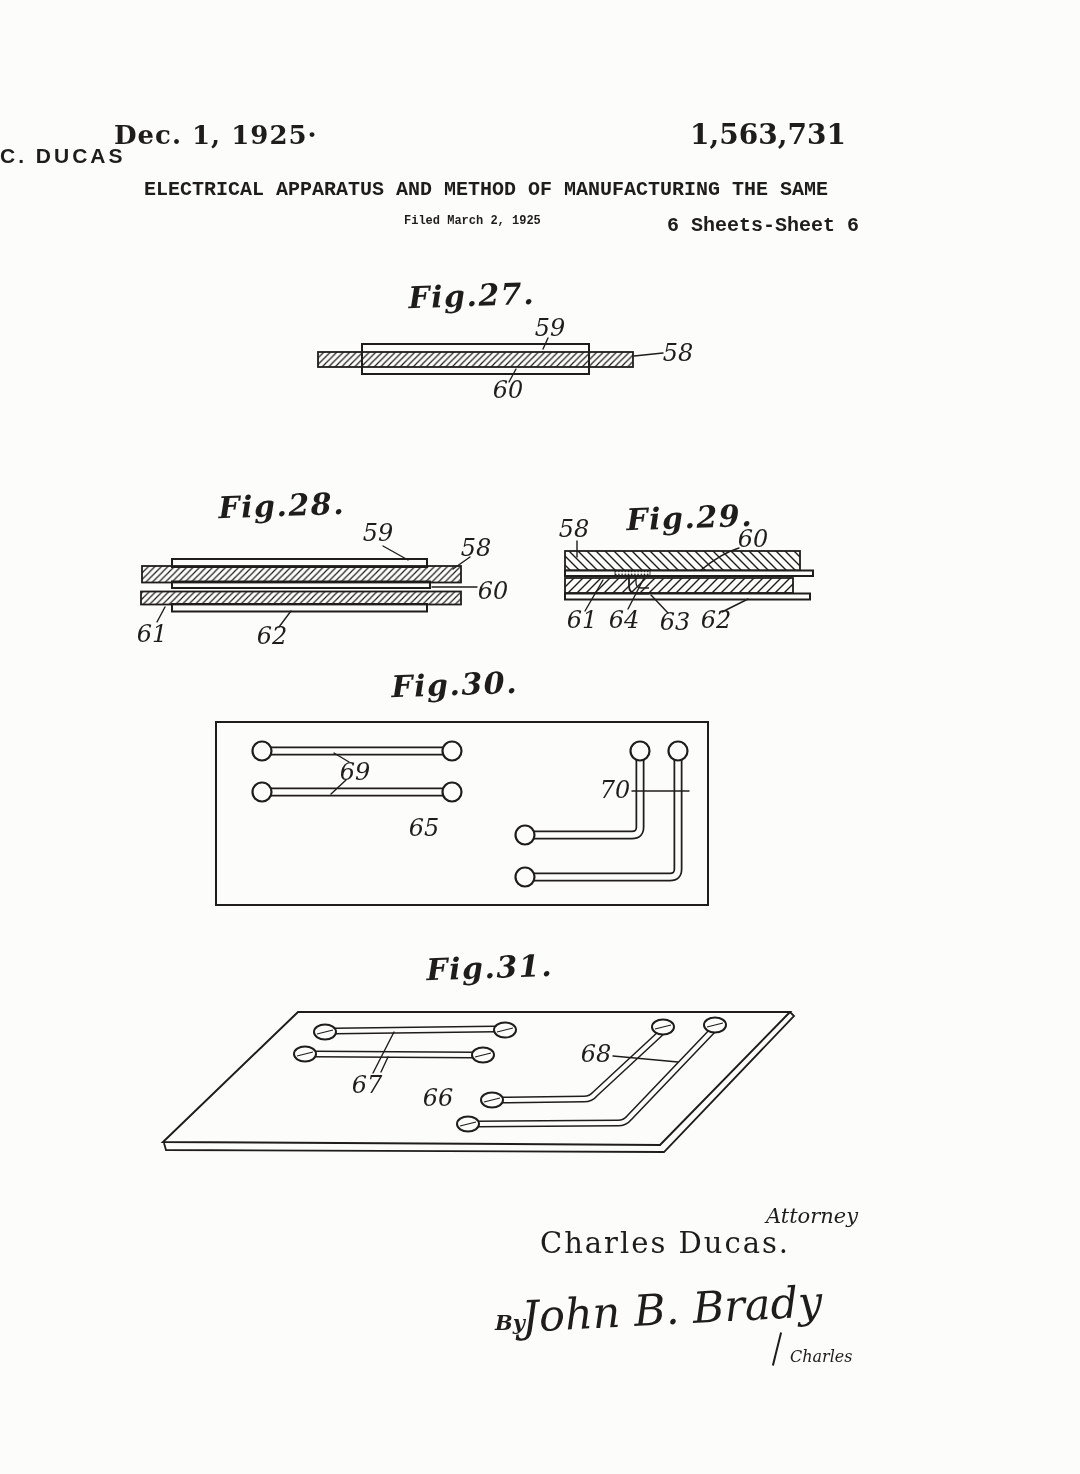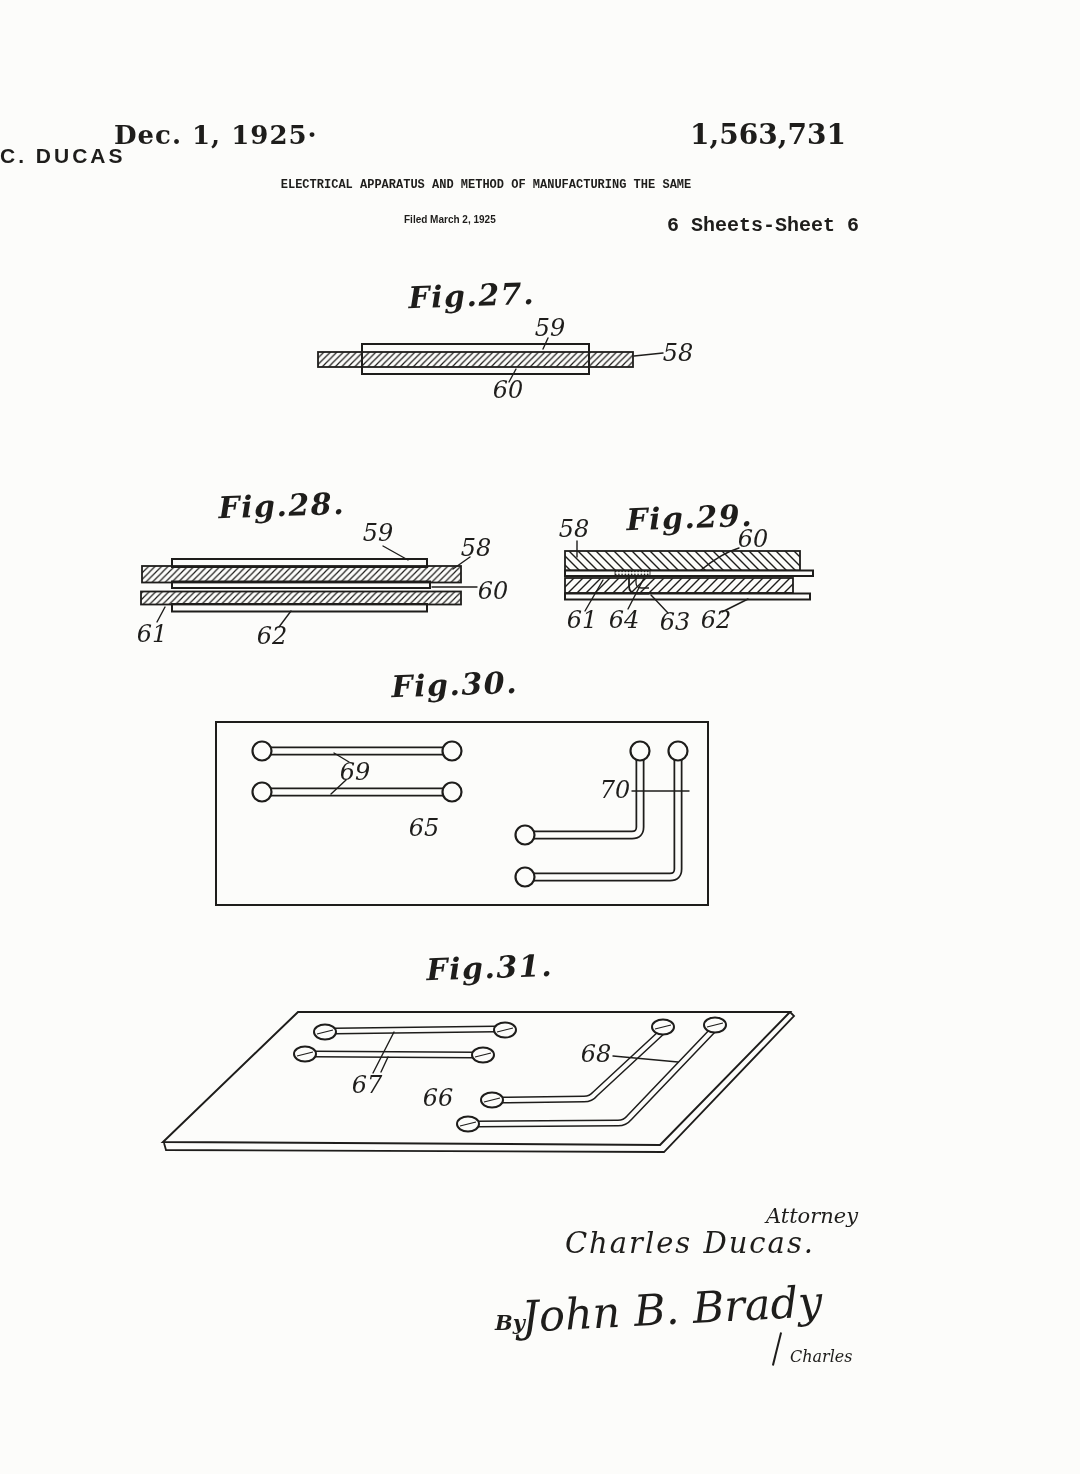--- a/index.html
+++ b/index.html
@@ -4,27 +4,27 @@
 <style>
   html,body{margin:0;padding:0;background:#e8e8e6;}
   #page{position:relative;width:1080px;height:1474px;background:#fcfcfa;overflow:hidden;
         font-family:"DejaVu Serif",serif;color:#1e1d1b;}
   .abs{position:absolute;white-space:nowrap;}
   .h-date{left:114px;top:120px;font-size:26px;font-weight:bold;letter-spacing:1px;}
   .h-num{left:690px;top:118px;width:140px;text-align:right;font-size:28px;font-weight:bold;}
   .h-name{left:0;top:144px;width:1006px;text-align:left;
           font-family:"Liberation Sans",sans-serif;font-size:21px;font-weight:600;letter-spacing:3px;}
   .h-title{left:0;top:178px;width:972px;text-align:center;
-           font-family:"Liberation Mono",monospace;font-size:12px;font-weight:600;}
-  .h-filed{left:404px;top:214px;font-family:Liberation Sans, sans-serif;font-size:10px;font-weight:600;}
+           font-family:"Liberation Mono",monospace;font-size:20px;font-weight:600;}
+  .h-filed{left:404px;top:214px;font-family:Liberation Mono, monospace;font-size:12px;font-weight:600;}
   .h-sheet{left:667px;top:214px;font-family:"Liberation Mono",monospace;font-size:20px;font-weight:600;}
   .sig-inventor-label{left:732px;top:1204px;width:160px;text-align:center;
       font-style:italic;font-size:21px;}
-  .sig-inventor-name{left:515px;top:1226px;width:300px;text-align:right;
-      font-style:italic;font-size:29px;letter-spacing:2px;}
+  .sig-inventor-name{left:515px;top:1226px;width:300px;text-align:center;
+      font-size:29px;letter-spacing:2px;}
   .sig-by{left:495px;top:1310px;font-style:italic;font-size:21px;font-weight:600;}
   .sig-attorney-name{left:512px;top:1284px;width:320px;text-align:center;
       font-style:italic;font-size:43px;transform:rotate(-3deg);}
   .sig-slash{left:776px;top:1332px;width:2px;height:34px;background:#1e1d1b;transform:rotate(14deg);}
   .sig-attorney-label{left:790px;top:1347px;font-style:italic;font-size:16px;}
   svg{position:absolute;left:0;top:0;}
   .plate{fill:#fcfcfa;stroke:#1e1d1b;stroke-width:2;}
   .strip{stroke:#1e1d1b;stroke-width:1.8;}
   .lead{stroke:#1e1d1b;stroke-width:1.4;fill:none;stroke-linecap:round;}
   .blk{stroke:#1e1d1b;fill:none;stroke-linejoin:round;}

